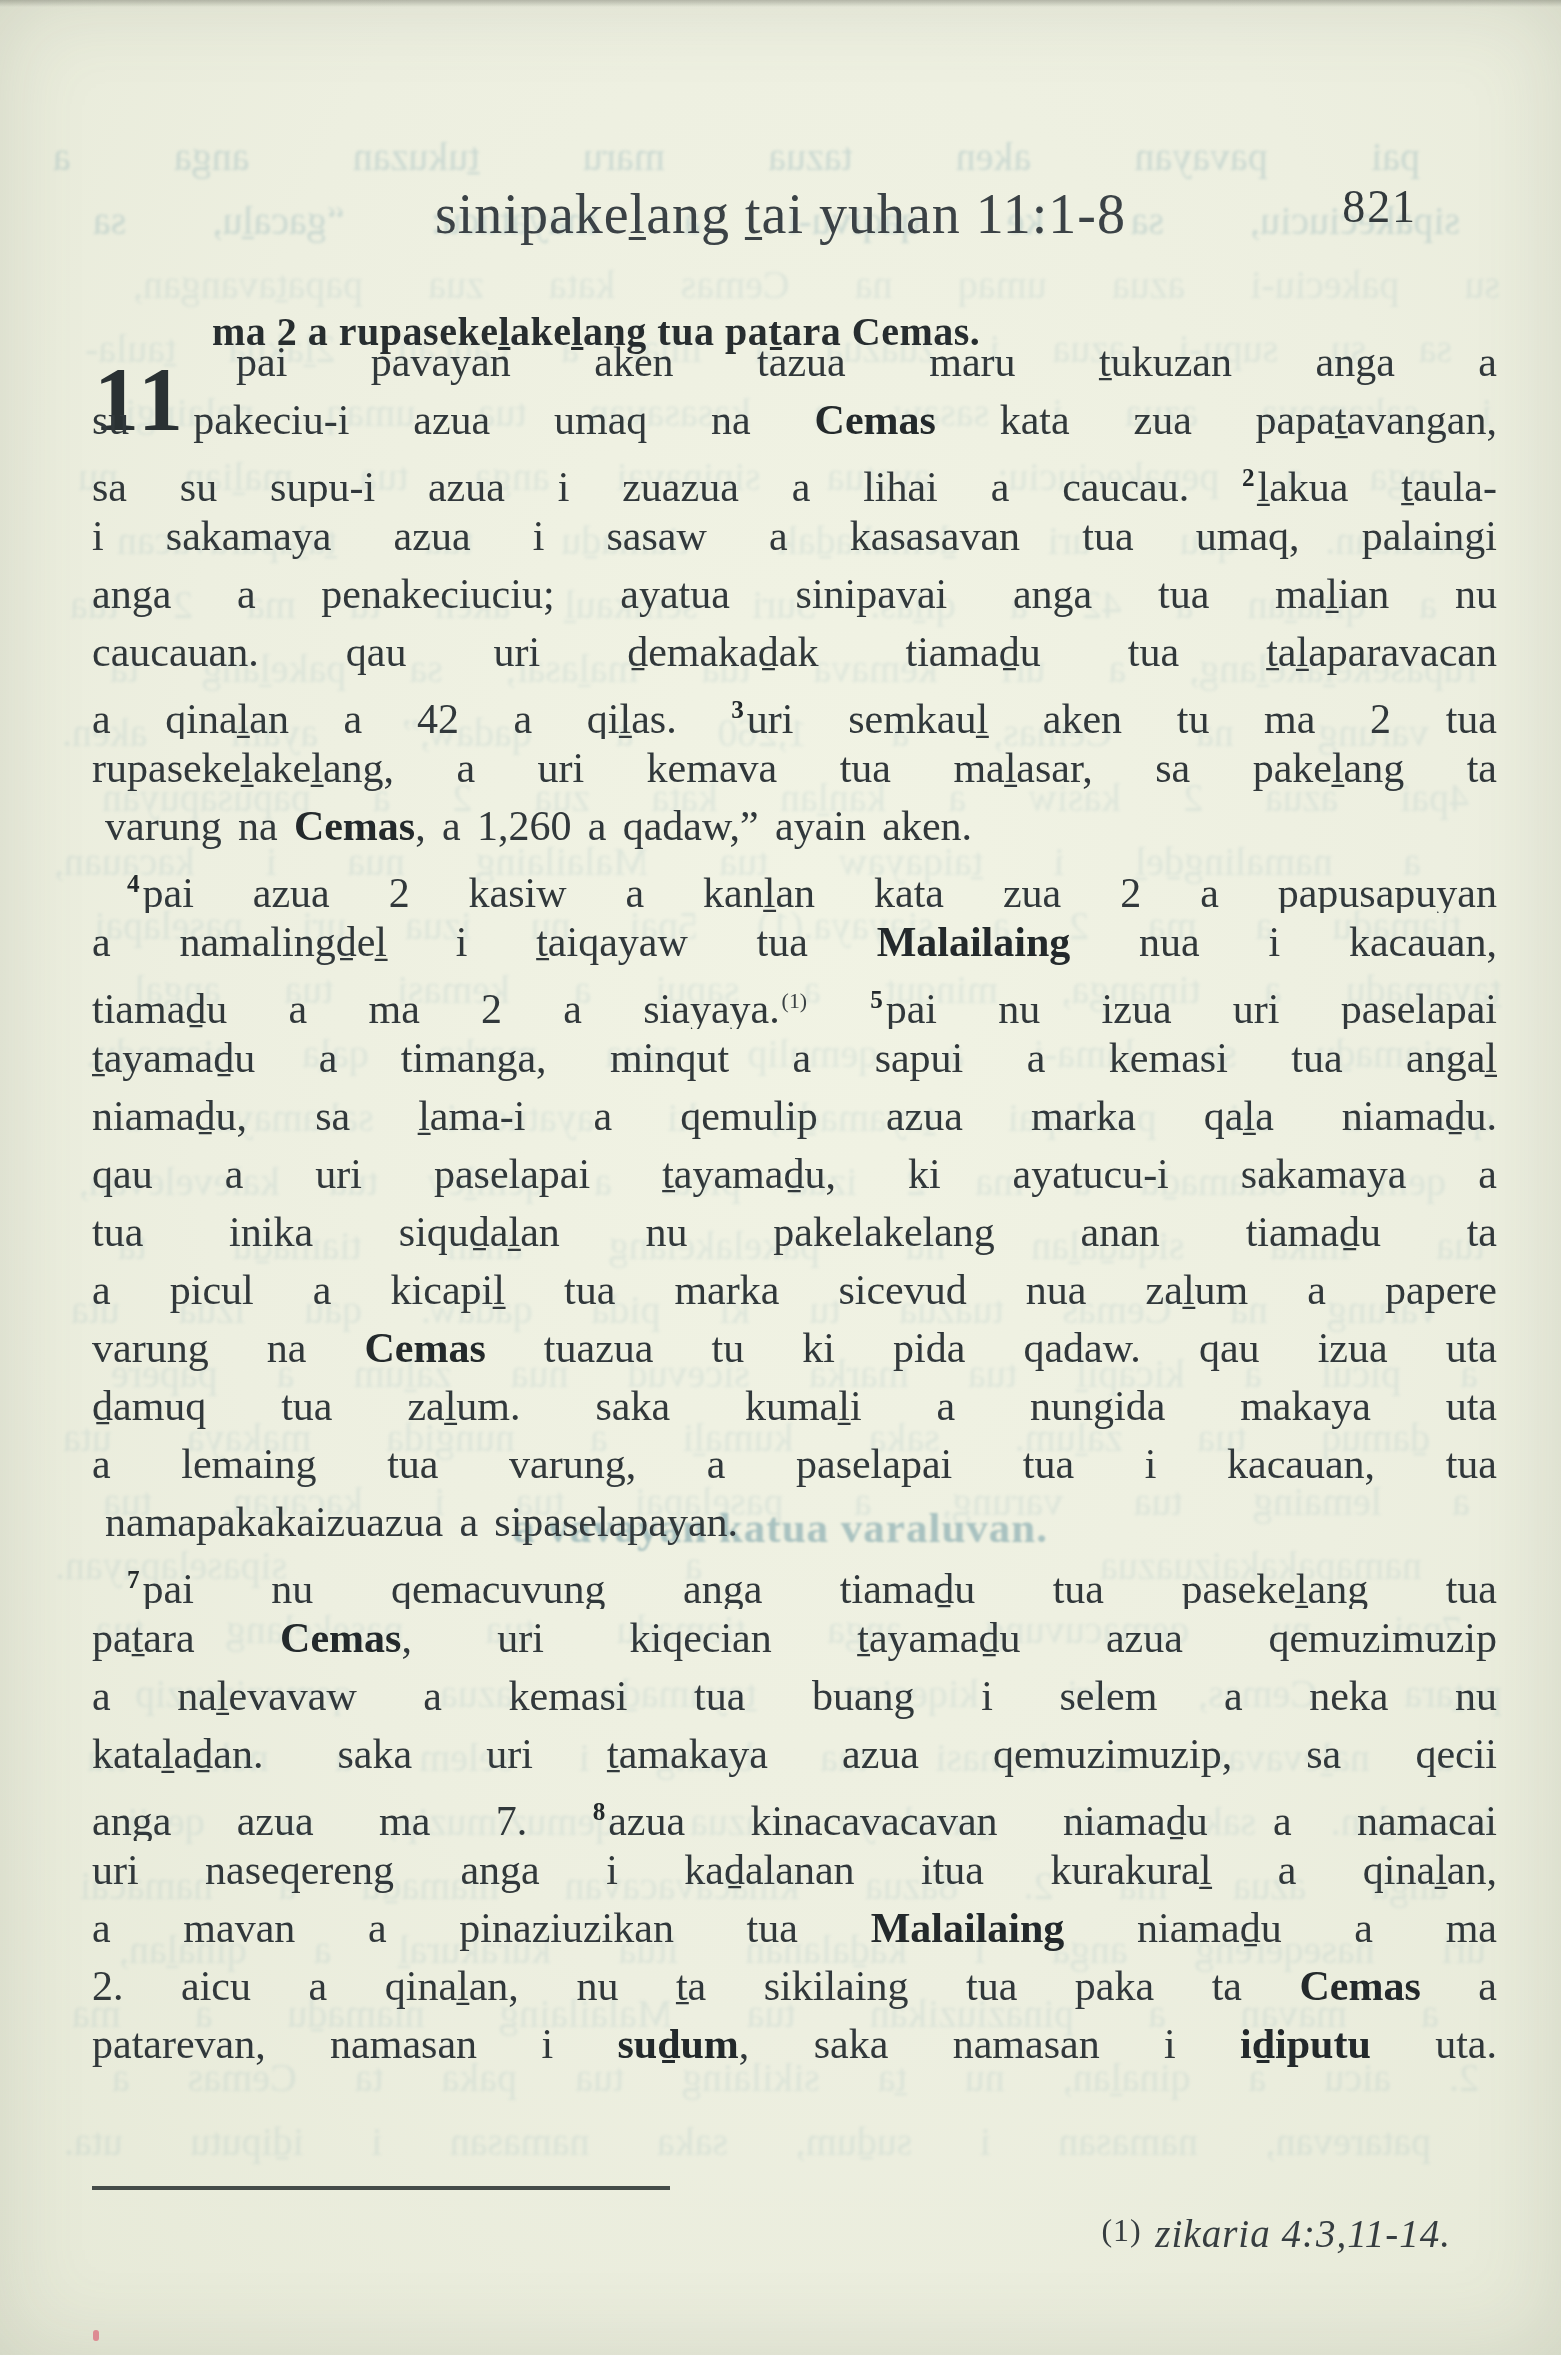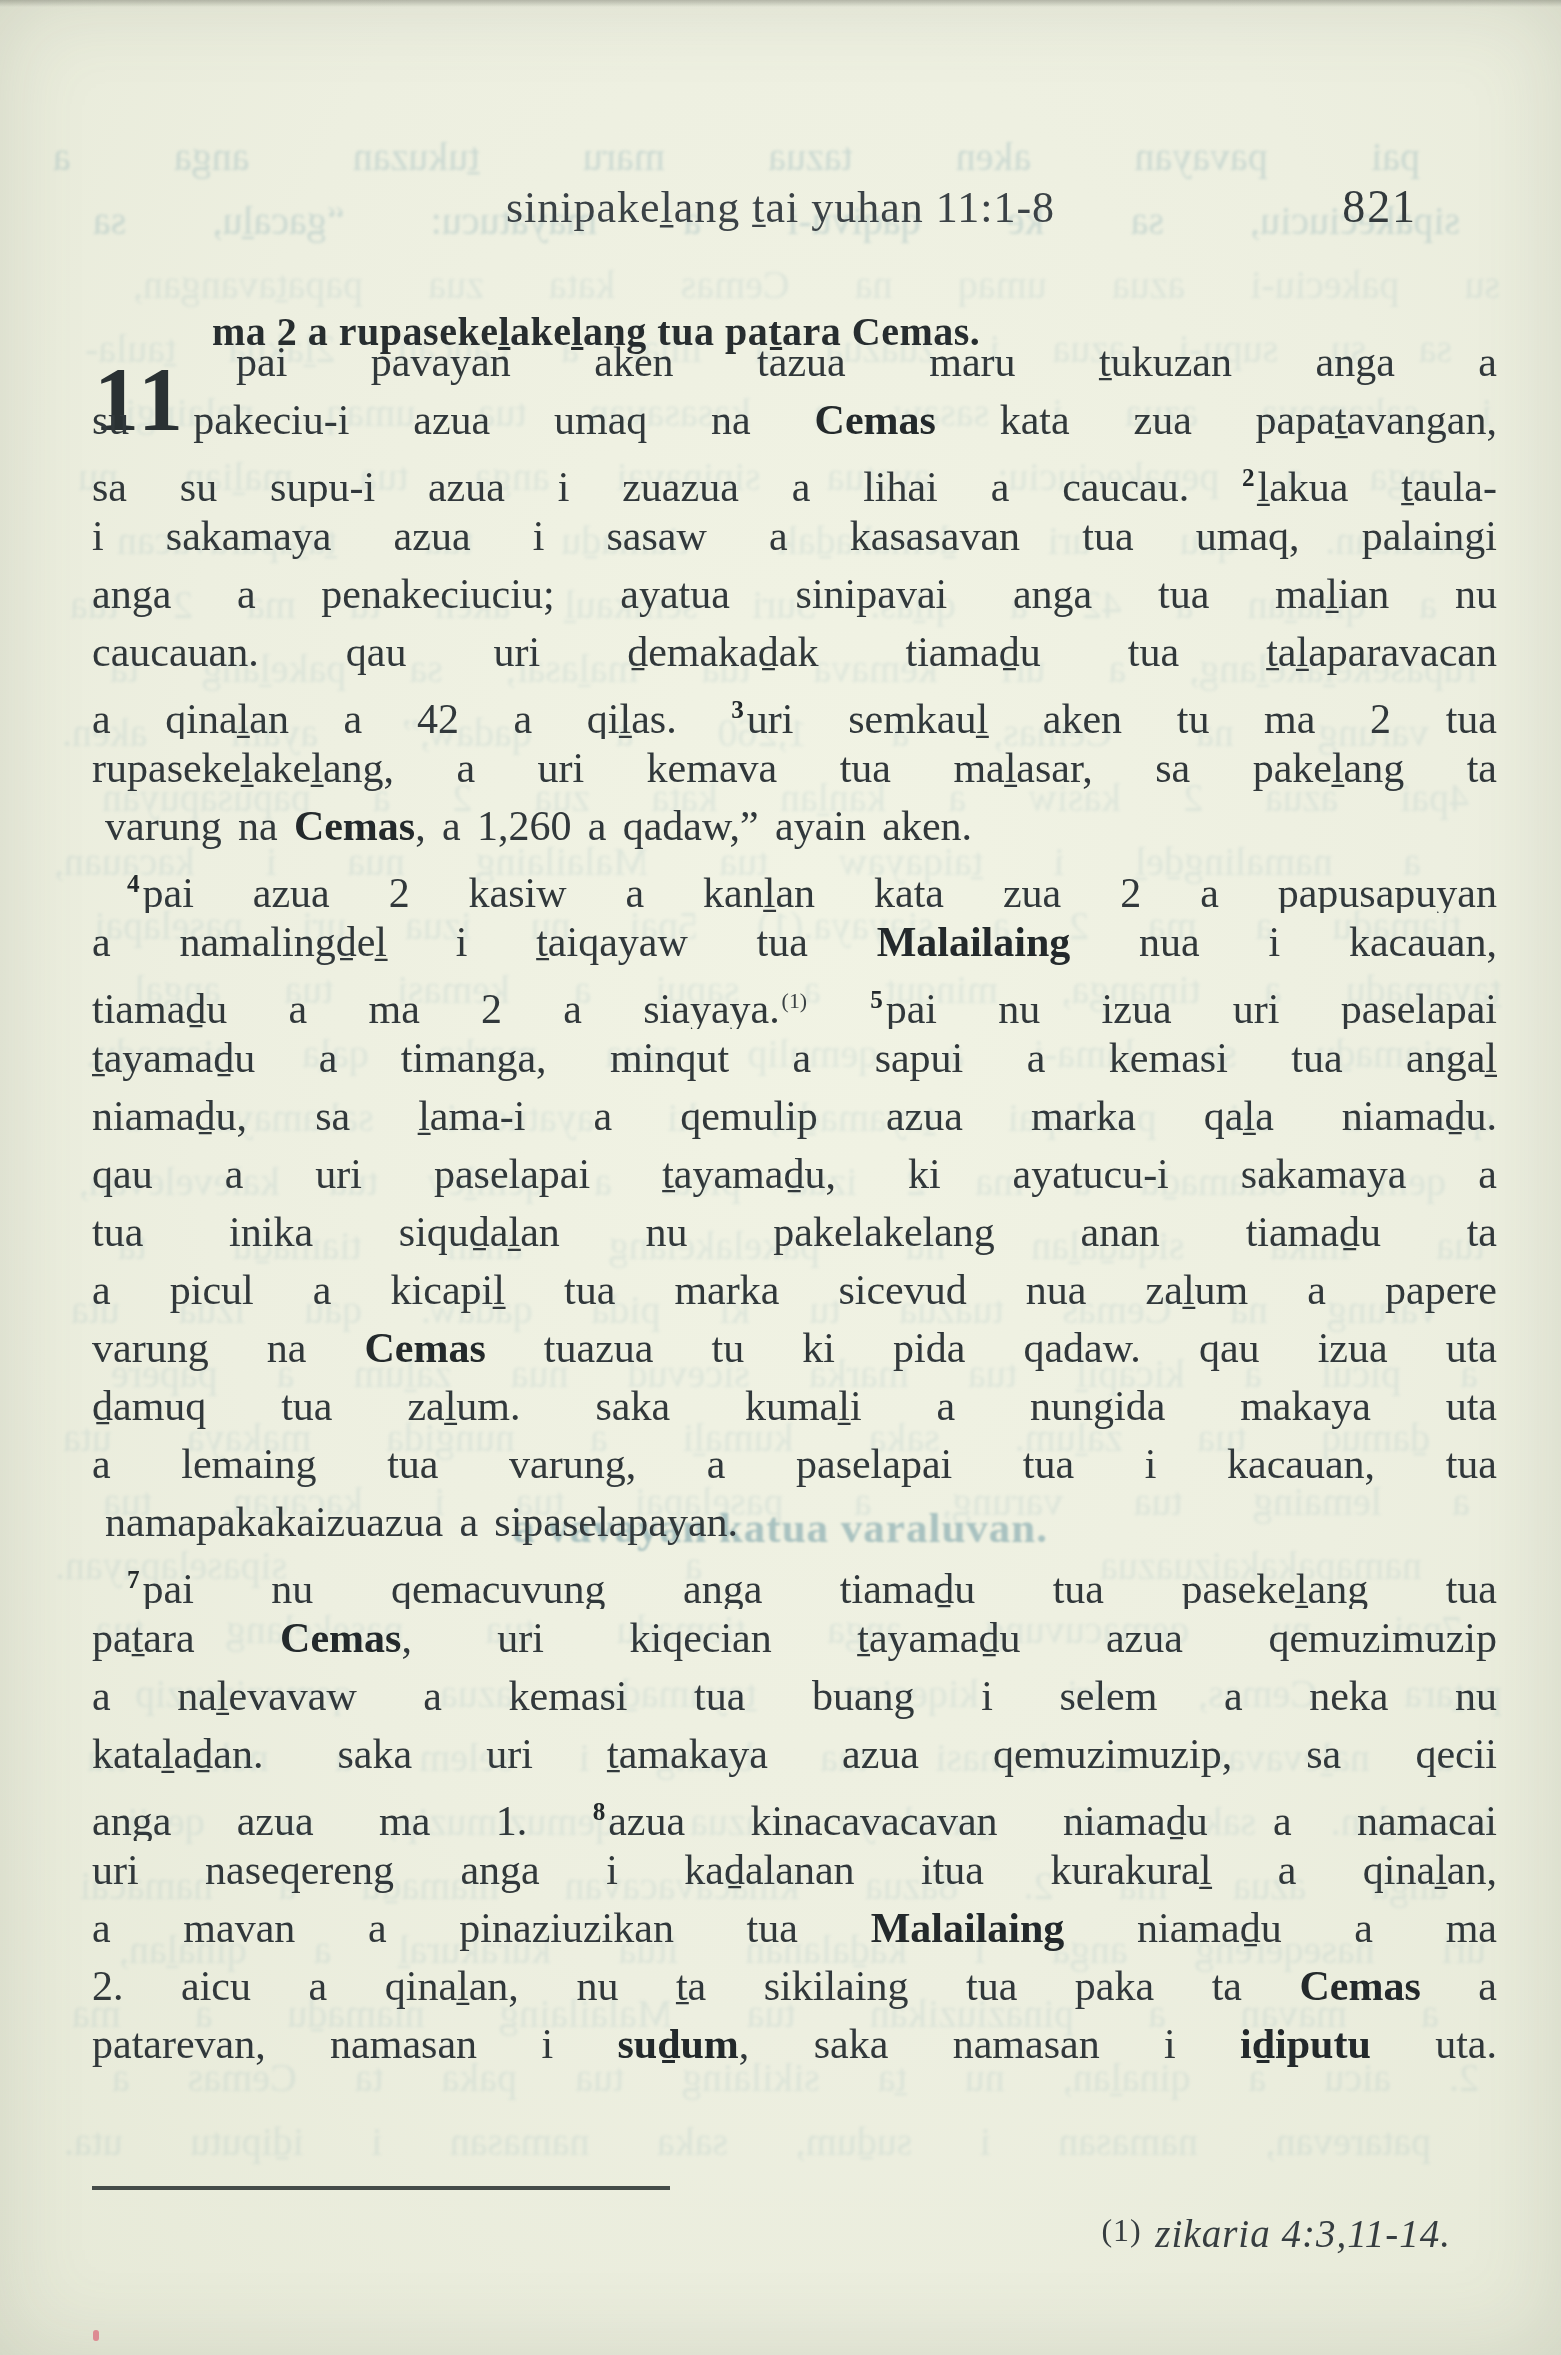--- a/index.html
+++ b/index.html
@@ -29,21 +29,21 @@
   }
   .bleed-heading{
     position:absolute;left:0;top:1503px;width:100%;text-align:center;
     font-weight:700;font-size:43px;color:rgba(99,148,160,0.50);
     filter:blur(1px);letter-spacing:1px;
   }
   
   .ink{position:relative;z-index:2;}
   .running-head{
     position:absolute;top:182px;left:0;width:100%;
-    text-align:center;font-size:44px;color:#3b4246;letter-spacing:1px;
+    text-align:center;font-size:56px;color:#3b4246;letter-spacing:1px;
   }
   .page-number{
     position:absolute;top:180px;right:144px;
     font-size:46px;color:#333a3d;letter-spacing:1.9px;
   }
   .section-heading{
     position:absolute;top:276px;left:212px;
     font-size:40px;font-weight:700;color:#272d2f;letter-spacing:0.5px;margin-top:32px;
   }
   .chapter-number{
@@ -157,21 +157,21 @@
         <div class="line"><span class="run">tua inika siquḏaḻan nu pakelakelang anan tiamaḏu ta</span></div>
         <div class="line"><span class="run">a picul a kicapiḻ tua marka sicevud nua zaḻum a papere</span></div>
         <div class="line"><span class="run">varung na </span><span class="run bold">Cemas</span><span class="run"> tuazua tu ki pida qadaw. qau izua uta</span></div>
         <div class="line"><span class="run">ḏamuq tua zaḻum. saka kumaḻi a nungida makaya uta</span></div>
         <div class="line"><span class="run">a lemaing tua varung, a paselapai tua i kacauan, tua</span></div>
         <div class="line para-end"><span class="run">namapakakaizuazua a sipaselapayan.</span></div>
         <div class="line" style="padding-left: 35px;"><span class="verse-num">7</span><span class="run">pai nu qemacuvung anga tiamaḏu tua pasekeḻang tua</span></div>
         <div class="line"><span class="run">paṯara </span><span class="run bold">Cemas</span><span class="run">, uri kiqecian ṯayamaḏu azua qemuzimuzip</span></div>
         <div class="line"><span class="run">a naḻevavaw a kemasi tua buang i selem a neka nu</span></div>
         <div class="line"><span class="run">kataḻaḏan. saka uri ṯamakaya azua qemuzimuzip, sa qecii</span></div>
-        <div class="line"><span class="run">anga azua ma 1. </span><span class="verse-num">8</span><span class="run">azua kinacavacavan niamaḏu a namacai</span></div>
+        <div class="line"><span class="run">anga azua ma 7. </span><span class="verse-num">8</span><span class="run">azua kinacavacavan niamaḏu a namacai</span></div>
         <div class="line"><span class="run">uri naseqereng anga i kaḏalanan itua kurakuraḻ a qinaḻan,</span></div>
         <div class="line"><span class="run">a mavan a pinaziuzikan tua </span><span class="run bold">Malailaing</span><span class="run"> niamaḏu a ma</span></div>
         <div class="line"><span class="run">2. aicu a qinaḻan, nu ṯa sikilaing tua paka ta </span><span class="run bold">Cemas</span><span class="run"> a</span></div>
         <div class="line"><span class="run">patarevan, namasan i </span><span class="run bold">suḏum</span><span class="run">, saka namasan i </span><span class="run bold">iḏiputu</span><span class="run"> uta.</span></div>
       </div>
 
     <div class="footnote-rule"></div>
 
     <div class="footnote">
       <span class="marker">(1)</span><span class="fn-text">zikaria 4:3,11-14.</span>

